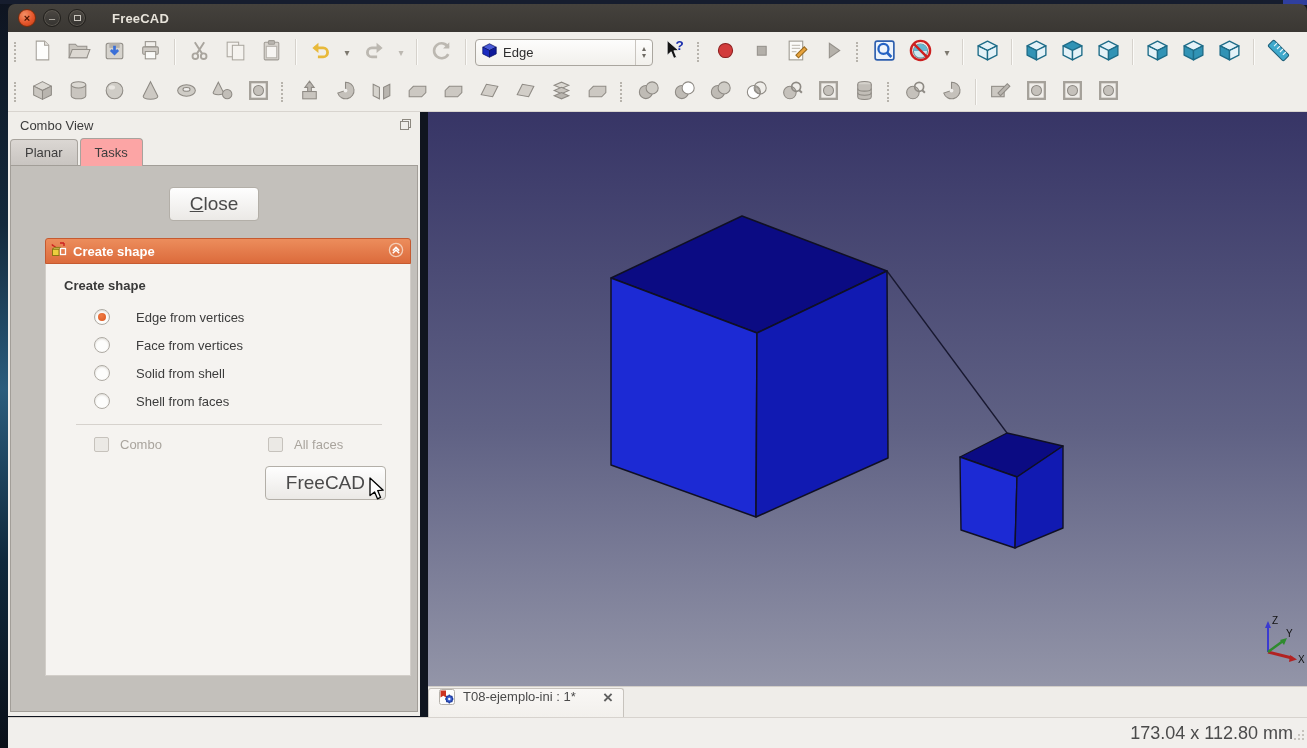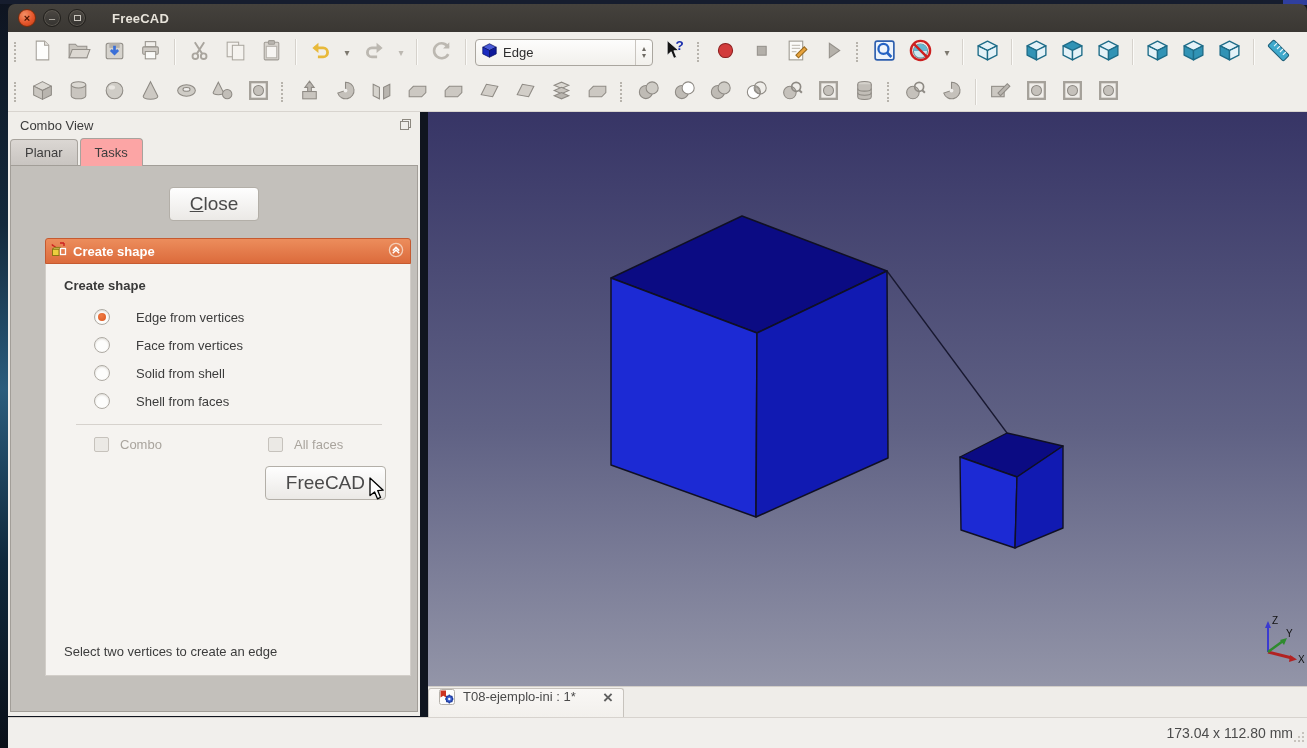--- a/index.html
+++ b/index.html
@@ -76,21 +76,21 @@
 
   
   #tabbar { position:absolute; left:428px; top:686px; width:879px; height:31px; background:#efede9; border-top:1px solid #d2cec9; }
   #doc-tab { position:absolute; left:0; top:1px; height:30px; width:196px; background:linear-gradient(180deg,#f9f7f5,#f2f0ec);
     border:1px solid #c7c3bd; border-bottom:none; border-radius:3px 3px 0 0; display:flex; padding:0 10px; gap:8px; }
   #doc-tab .tab-label { color:#4a4a4a; flex:1; }
   #tab-close { font-weight:900; font-size:17px; color:#5f5f5f; line-height:1; }
 
   
   #statusbar { position:absolute; left:8px; top:717px; width:1299px; height:31px; background:#f1efec; border-top:1px solid #d7d3ce;
-    display:flex; align-items:center; justify-content:flex-end; padding-right:14px; color:#4b4b4b; font-size:14px; }
+    display:flex; align-items:center; justify-content:flex-end; padding-right:14px; color:#4b4b4b; font-size:18px; }
   #grip { position:absolute; right:2px; bottom:2px; }
 
   #cursor { position:absolute; left:366px; top:477px; z-index:50; }
 </style>
 </head>
 <body>
 
 <div id="screen">
   <div id="desktop-left"></div>
   <div id="desktop-top"></div>
@@ -571,21 +571,20 @@
             <div id="chk-all-grp">
               <span class="chk-box"></span>
               <span class="chk-label">All faces</span>
             </div>
           </div>
 
           <div id="create-row">
             <button class="push-btn">FreeCAD</button>
           </div>
 
-          <div id="hint-row">Select two vertices to create an edge</div>
         </div>
       </div>
     </div>
   </div>
 
   <div id="viewport">
     <svg width="879" height="574" viewBox="0 0 879 574" xmlns="http://www.w3.org/2000/svg">
       <defs>
         <linearGradient id="vpbg" x1="0" y1="0" x2="0" y2="1">
           <stop offset="0" stop-color="#373566"></stop>

